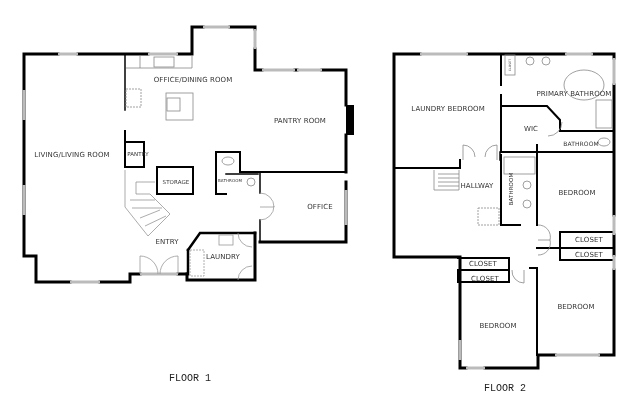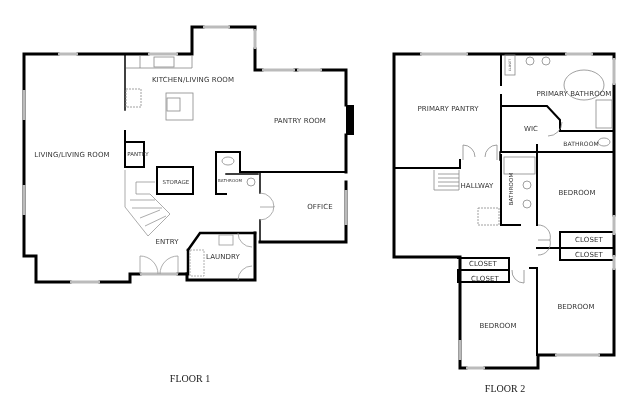--- a/index.html
+++ b/index.html
@@ -1,21 +1,21 @@
 <!DOCTYPE html>
 <html><head>
 <meta charset="utf-8">
 <style>
   html, body { margin:0; padding:0; background:#ffffff; }
   body { width:640px; height:405px; position:relative; overflow:hidden; font-family:"DejaVu Sans", sans-serif; }
   svg { position:absolute; left:0; top:0; }
   .lbl { position:absolute; font-family:"DejaVu Sans", sans-serif; font-size:7px; color:#333; white-space:nowrap; transform:translate(-50%,-50%); letter-spacing:0.1px; }
   .lbl.tiny { font-size:4px; }
   .lbl.vert { transform:translate(-50%,-50%) rotate(-90deg); font-size:5.5px; }
-  .floor-lbl { position:absolute; font-family:Liberation Serif, serif; font-size:10px; color:#222; transform:translate(-50%,-50%); }
+  .floor-lbl { position:absolute; font-family:Liberation Mono, monospace; font-size:10px; color:#222; transform:translate(-50%,-50%); }
 </style>
 </head>
 <body>
 
 <svg width="640" height="405" viewBox="0 0 640 405">
   <g fill="none" stroke="#000" stroke-width="3" stroke-linecap="square">
 
     <path d="M70 282 L36 282 L36 256 L24 256 L24 54 L58 54"></path>
     <path d="M78 54 L148 54"></path>
     <path d="M178 54 L192 54 L192 27 L203 27"></path>
@@ -136,31 +136,31 @@
     <path d="M434 170 L434 190 L459 190 L459 170 M438 174 L459 174 M438 178 L459 178 M438 182 L459 182 M438 186 L459 186"></path>
     <path d="M463 160 L463 145 A12 12 0 0 1 475 157 M497 160 L497 145 A12 12 0 0 0 485 157"></path>
     <path d="M562 122 A14 14 0 0 1 548 136"></path>
     <path d="M538 225 A12 12 0 0 1 550 240 L538 240"></path>
     <path d="M538 255 A12 12 0 0 0 550 240"></path>
     <path d="M512 270 A12 12 0 0 0 524 283 L524 270"></path>
   </g>
 </svg>
 
 <div class="lbl" style="left:72px;top:155px">LIVING/LIVING ROOM</div>
-<div class="lbl" style="left:193px;top:80px">KITCHEN/LIVING ROOM</div>
+<div class="lbl" style="left:193px;top:80px">OFFICE/DINING ROOM</div>
 <div class="lbl" style="left:300px;top:121px">PANTRY ROOM</div>
 <div class="lbl tiny" style="left:138px;top:154px;font-size:5.5px">PANTRY</div>
 <div class="lbl tiny" style="left:176px;top:182px;font-size:5.5px">STORAGE</div>
 <div class="lbl tiny" style="left:230px;top:180px">BATHROOM</div>
 <div class="lbl" style="left:320px;top:207px">OFFICE</div>
 <div class="lbl" style="left:167px;top:242px">ENTRY</div>
 <div class="lbl" style="left:223px;top:257px">LAUNDRY</div>
 <div class="floor-lbl" style="left:190px;top:378px">FLOOR 1</div>
 
-<div class="lbl" style="left:448px;top:109px">PRIMARY PANTRY</div>
+<div class="lbl" style="left:448px;top:109px">LAUNDRY BEDROOM</div>
 <div class="lbl" style="left:574px;top:94px">PRIMARY BATHROOM</div>
 <div class="lbl" style="left:531px;top:129px">WIC</div>
 <div class="lbl" style="left:581px;top:143px;font-size:6px">BATHROOM</div>
 <div class="lbl" style="left:477px;top:186px">HALLWAY</div>
 <div class="lbl vert" style="left:511px;top:189px">BATHROOM</div>
 <div class="lbl" style="left:577px;top:193px">BEDROOM</div>
 <div class="lbl" style="left:589px;top:240px">CLOSET</div>
 <div class="lbl" style="left:589px;top:255px">CLOSET</div>
 <div class="lbl" style="left:483px;top:264px">CLOSET</div>
 <div class="lbl" style="left:485px;top:279px">CLOSET</div>

